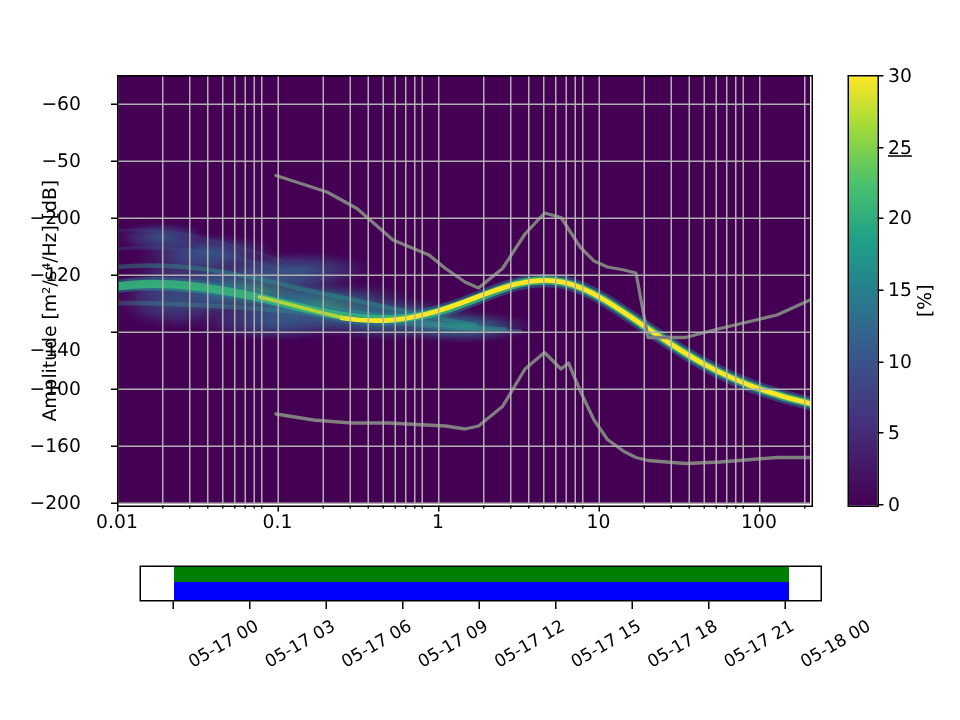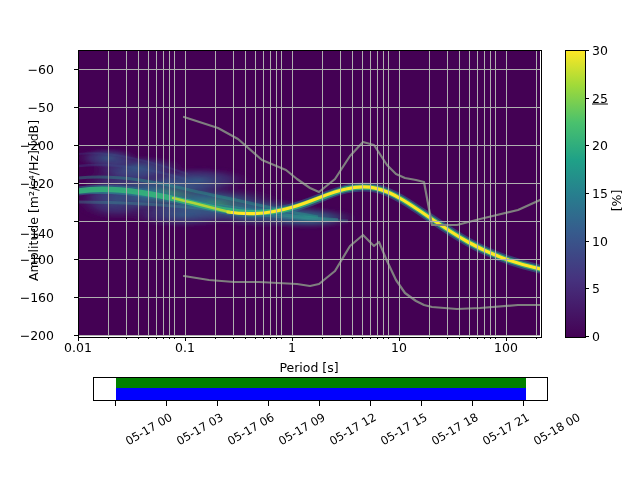--- a/index.html
+++ b/index.html
@@ -389,21 +389,20 @@
   <div class="xtick-mark minor" style="left:490px;"></div>
   <div class="xtick-mark minor" style="left:495px;"></div>
   <div class="xtick-mark minor" style="left:536px;"></div>
 
   <div class="xtick-label" style="left:78px;">0.01</div>
   <div class="xtick-label" style="left:185px;">0.1</div>
   <div class="xtick-label" style="left:292px;">1</div>
   <div class="xtick-label" style="left:399px;">10</div>
   <div class="xtick-label" style="left:506px;">100</div>
 
-  <div id="xlabel">Period [s]</div>
 
   <div id="cbar"></div>
 
   <div class="cbtick-mark" style="top:336px;"></div>
   <div class="cbtick-mark" style="top:288px;"></div>
   <div class="cbtick-mark" style="top:241px;"></div>
   <div class="cbtick-mark" style="top:193px;"></div>
   <div class="cbtick-mark" style="top:145px;"></div>
   <div class="cbtick-mark" style="top:98px;"></div>
   <div class="cbtick-mark" style="top:50px;"></div>

